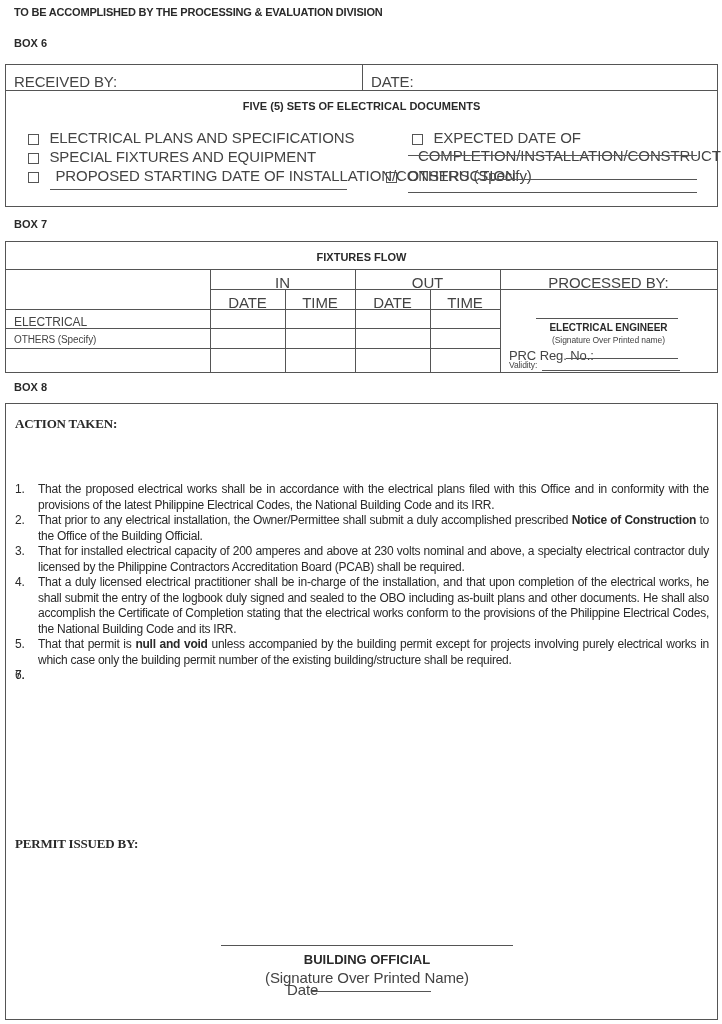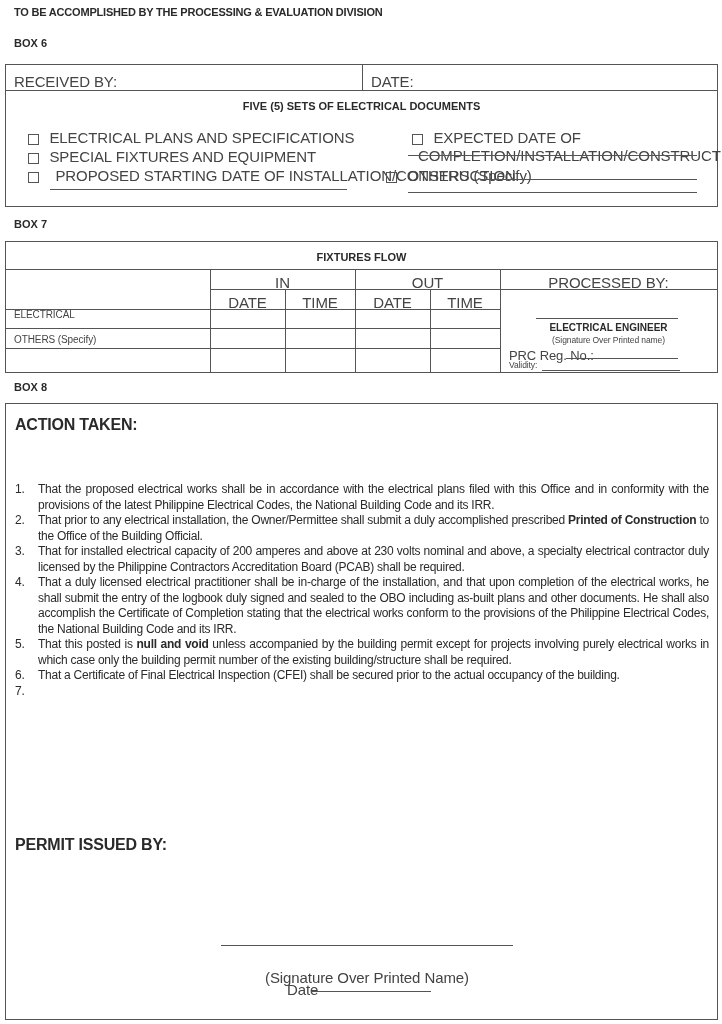--- a/index.html
+++ b/index.html
@@ -9,21 +9,21 @@
   .hdr { font-size: 11px; font-weight: bold; letter-spacing: -0.2px; }
   .boxlabel { font-size: 11px; font-weight: bold; }
   .frame { border: 1.3px solid #555; box-sizing: border-box; }
   .small { font-size: 15px; color: #444; letter-spacing: -0.1px; }
   .cb { width: 11px; height: 11px; border: 1px solid #555; box-sizing: border-box; display: inline-block; }
   .line { border-bottom: 1px solid #555; height: 0; }
   .hline { position: absolute; height: 0; border-top: 1px solid #555; }
   .vline { position: absolute; width: 0; border-left: 1px solid #555; }
   .center { text-align: center; }
   .title { font-size: 11px; font-weight: bold; }
-  .sect { font-size: 16px; font-weight: bold; letter-spacing: -0.2px; }
+  .sect { font-size: 13px; font-weight: bold; letter-spacing: -0.2px; font-family: Liberation Serif, serif; }
   ol.conds { margin: 0; padding: 0; list-style: none; font-size: 12px; line-height: 15.5px; letter-spacing: -0.25px; color: #2a2a2a; }
   ol.conds li { position: relative; padding-left: 23px; text-align: justify; }
   ol.conds li .num { position: absolute; left: 0; top: 0; }
 </style>
 </head>
 <body>
 
 <div class="abs hdr" style="left:14px;top:6px;">TO BE ACCOMPLISHED BY THE PROCESSING &amp; EVALUATION DIVISION</div>
 
 <div class="abs boxlabel" style="left:14px;top:37px;">BOX 6</div>
@@ -78,45 +78,46 @@
   <div class="hline" style="left:0;width:494px;top:106px;"></div>
 
   <div class="abs small center" style="left:204px;width:145px;top:32px;">IN</div>
   <div class="abs small center" style="left:349px;width:145px;top:32px;">OUT</div>
   <div class="abs small center" style="left:494px;right:0;top:32px;">PROCESSED BY:</div>
   <div class="abs small center" style="left:204px;width:75px;top:52px;">DATE</div>
   <div class="abs small center" style="left:279px;width:70px;top:52px;">TIME</div>
   <div class="abs small center" style="left:349px;width:75px;top:52px;">DATE</div>
   <div class="abs small center" style="left:424px;width:70px;top:52px;">TIME</div>
 
-  <div class="abs small" style="left:8px;top:67px;font-size:10px;">ELECTRICAL</div>
+  <div class="abs small" style="left:8px;top:73px;font-size:12px;">ELECTRICAL</div>
   <div class="abs small" style="left:8px;top:92px;font-size:10px;">OTHERS (Specify)</div>
 
   <div class="abs line" style="left:530px;top:76px;width:142px;"></div>
   <div class="abs center" style="left:494px;right:0;top:80px;font-size:10px;font-weight:bold;">ELECTRICAL ENGINEER</div>
   <div class="abs center small" style="left:494px;right:0;top:93px;font-size:8.5px;">(Signature Over Printed name)</div>
   <div class="abs small" style="left:503px;top:106px;font-size:13px;">PRC Reg. No.:</div>
   <div class="abs line" style="left:560px;top:116px;width:112px;"></div>
   <div class="abs small" style="left:503px;top:118px;font-size:8.5px;">Validity:</div>
   <div class="abs line" style="left:536px;top:128px;width:138px;"></div>
 </div>
 
 <div class="abs boxlabel" style="left:14px;top:381px;">BOX 8</div>
 <div class="abs frame" style="left:5px;top:403px;width:713px;height:617px;">
   <div class="abs sect" style="left:9px;top:12px;">ACTION TAKEN:</div>
 
   <ol class="conds abs" style="left:9px;top:78px;width:694px;">
     <li><span class="num">1.</span><span>That the proposed electrical works shall be in accordance with the electrical plans filed with this Office and in conformity with the provisions of the latest Philippine Electrical Codes, the National Building Code and its IRR.</span></li>
-    <li><span class="num">2.</span><span>That prior to any electrical installation, the Owner/Permittee shall submit a duly accomplished prescribed </span><b>Printed of Construction</b><span> to the Office of the Building Official.</span></li>
+    <li><span class="num">2.</span><span>That prior to any electrical installation, the Owner/Permittee shall submit a duly accomplished prescribed </span><b>Notice of Construction</b><span> to the Office of the Building Official.</span></li>
     <li><span class="num">3.</span><span>That for installed electrical capacity of 200 amperes and above at 230 volts nominal and above, a specialty electrical contractor duly licensed by the Philippine Contractors Accreditation Board (PCAB) shall be required.</span></li>
     <li><span class="num">4.</span><span>That a duly licensed electrical practitioner shall be in-charge of the installation, and that upon completion of the electrical works, he shall submit the entry of the logbook duly signed and sealed to the OBO including as-built plans and other documents.  He shall also accomplish the Certificate of Completion stating that the electrical works conform to the provisions of the Philippine Electrical Codes, the National Building Code and its IRR.</span></li>
-    <li><span class="num">5.</span><span>That this posted is </span><b>null and void</b><span> unless accompanied by the building permit except for projects involving purely electrical works in which case only the building permit number of the existing building/structure shall be required.</span></li>
-    <li><span class="num">6.</span><span>That a Certificate of Final Electrical Inspection (CFEI) shall be secured prior to the actual occupancy of the building.</span></li>
+    <li><span class="num">5.</span><span>That that permit is </span><b>null and void</b><span> unless accompanied by the building permit except for projects involving purely electrical works in which case only the building permit number of the existing building/structure shall be required.</span></li>
+    <li><span class="num">6.</span></li>
     <li><span class="num">7.</span></li>
   </ol>
 
   <div class="abs sect" style="left:9px;top:432px;">PERMIT ISSUED BY:</div>
 
   <div class="abs line" style="left:215px;top:541px;width:292px;"></div>
+  <div class="abs center" style="left:215px;width:292px;top:548px;font-size:13px;font-weight:bold;">BUILDING OFFICIAL</div>
   <div class="abs center small" style="left:215px;width:292px;top:565px;">(Signature Over Printed Name)</div>
   <div class="abs small" style="left:281px;top:577px;">Date</div>
   <div class="abs line" style="left:305px;top:587px;width:120px;"></div>
 </div>
 
 </body></html>

